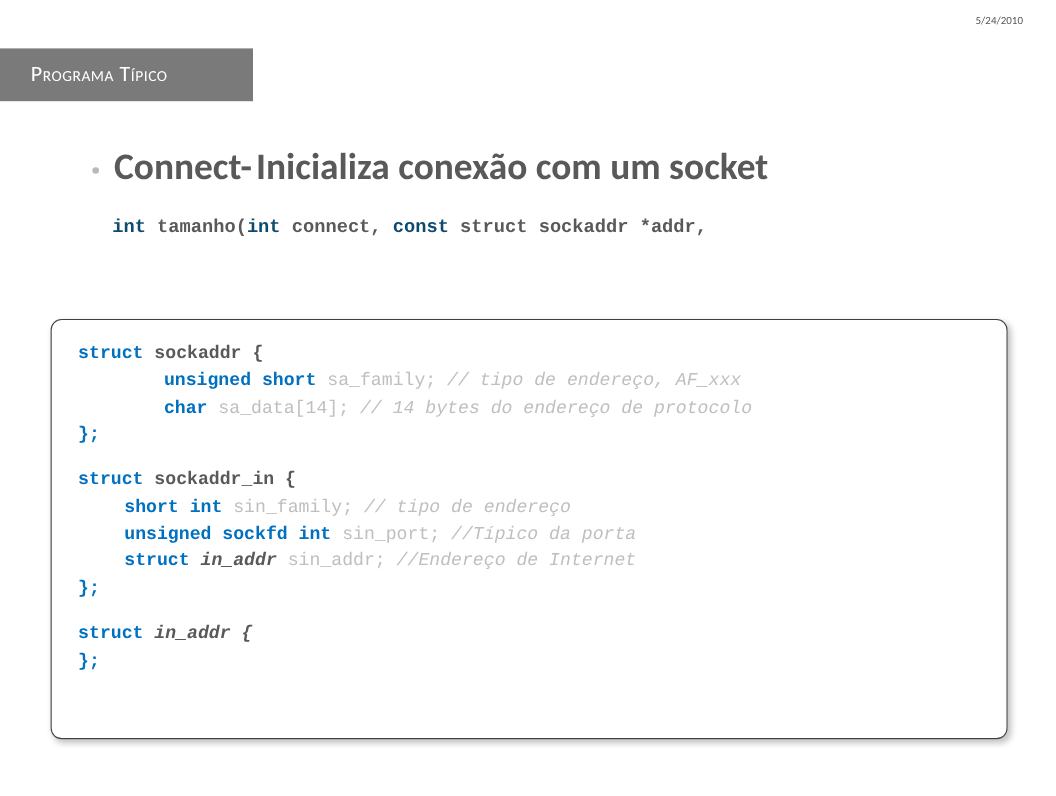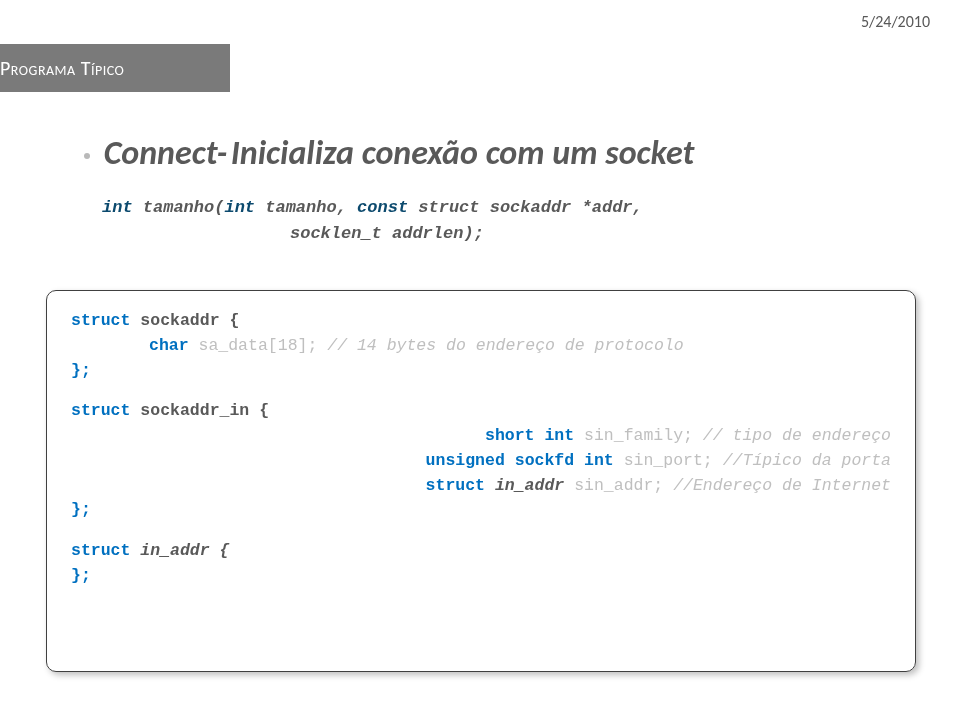--- a/index.html
+++ b/index.html
@@ -8,45 +8,45 @@
     height: 724px;
     background: #fff;
     font-family: Calibri, Arial, sans-serif;
     position: relative;
     overflow: hidden;
   }
   .date {
     position: absolute;
     top: 12px;
     right: 30px;
-    font-size: 16px;
+    font-size: 10px;
     color: #595959;
   }
   .header-block {
     position: absolute;
     top: 44px;
     left: 0;
     width: 230px;
     height: 48px;
     background: #7a7a7a;
     display: flex;
     align-items: center;
+    padding-left: 28px;
   }
   .header-block span {
     color: #fff;
     font-size: 20px;
     font-variant: small-caps;
     letter-spacing: 0.5px;
   }
   .content {
     position: absolute;
     top: 132px;
     left: 84px;
     right: 36px;
-    font-style: italic;
   }
   .bullet-dot {
     display: inline-block;
     width: 6px;
     height: 6px;
     background: #b9b9b9;
     border-radius: 50%;
     vertical-align: middle;
     margin-right: 10px;
     position: relative;
@@ -81,47 +81,47 @@
     font-size: 16.5px;
     line-height: 1.5;
     color: #bfbfbf;
   }
   .code-box .kw2 { color: #0070c0; font-weight: bold; }
   .code-box .name { color: #595959; font-weight: bold; }
   .code-box .close { color: #0070c0; font-weight: bold; }
   .code-box .cmt { font-style: italic; color: #bfbfbf; }
   .ital { font-style: italic; }
   .indent1 { margin-left: 78px; }
-  .indent2 { margin-left: 42px; text-align: right; }
+  .indent2 { margin-left: 42px; }
 </style>
 </head>
 <body>
 
 <div class="date">5/24/2010</div>
 
 <div class="header-block">
   <span>Programa Típico</span>
 </div>
 
 <div class="content">
   <div>
     <span class="bullet-dot"></span>
     <span class="title-line">Connect-</span>
     <span class="title-line subtitle">Inicializa conexão com um socket</span>
   </div>
 
   <div class="sig-block">
-    <div><span class="kw">int</span><span> tamanho(</span><span class="kw">int</span><span> tamanho, </span><span class="kw">const</span><span> struct sockaddr *addr,</span></div>
-    <div style="margin-left:188px">socklen_t addrlen);</div>
+    <div><span class="kw">int</span><span> tamanho(</span><span class="kw">int</span><span> connect, </span><span class="kw">const</span><span> struct sockaddr *addr,</span></div>
   </div>
 </div>
 
 <div class="code-box">
   <div><span class="kw2">struct</span><span class="name"> sockaddr {</span></div>
-  <div class="indent1"><span class="kw2">char</span><span> sa_data[18]; </span><span class="cmt">// 14 bytes do endereço de protocolo</span></div>
+  <div class="indent1"><span class="kw2">unsigned short</span><span>  sa_family; </span><span class="cmt">// tipo de endereço, AF_xxx</span></div>
+  <div class="indent1"><span class="kw2">char</span><span> sa_data[14]; </span><span class="cmt">// 14 bytes do endereço de protocolo</span></div>
   <div><span class="close">};</span></div>
   <div style="height:16px"></div>
   <div><span class="kw2">struct</span><span class="name"> sockaddr_in {</span></div>
   <div class="indent2"><span class="kw2">short int</span><span> sin_family; </span><span class="cmt">// tipo de endereço</span></div>
   <div class="indent2"><span class="kw2">unsigned sockfd int</span><span> sin_port; </span><span class="cmt">//Típico da porta</span></div>
   <div class="indent2"><span class="kw2">struct</span><span class="name ital"> in_addr</span><span> sin_addr; </span><span class="cmt">//Endereço de Internet</span></div>
   <div><span class="close">};</span></div>
   <div style="height:16px"></div>
   <div><span class="kw2">struct</span><span class="name ital"> in_addr {</span></div>
   <div><span class="close">};</span></div>

